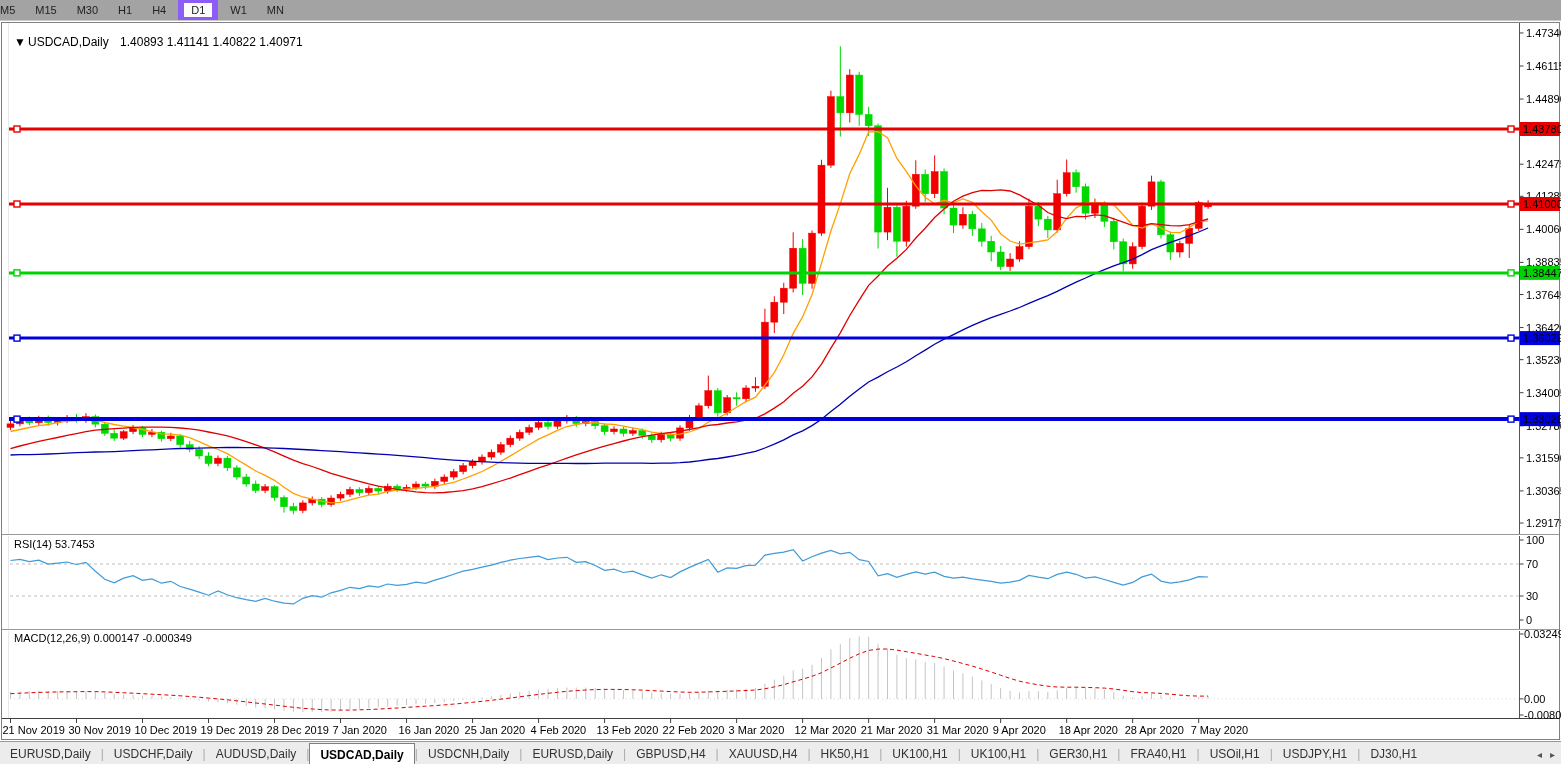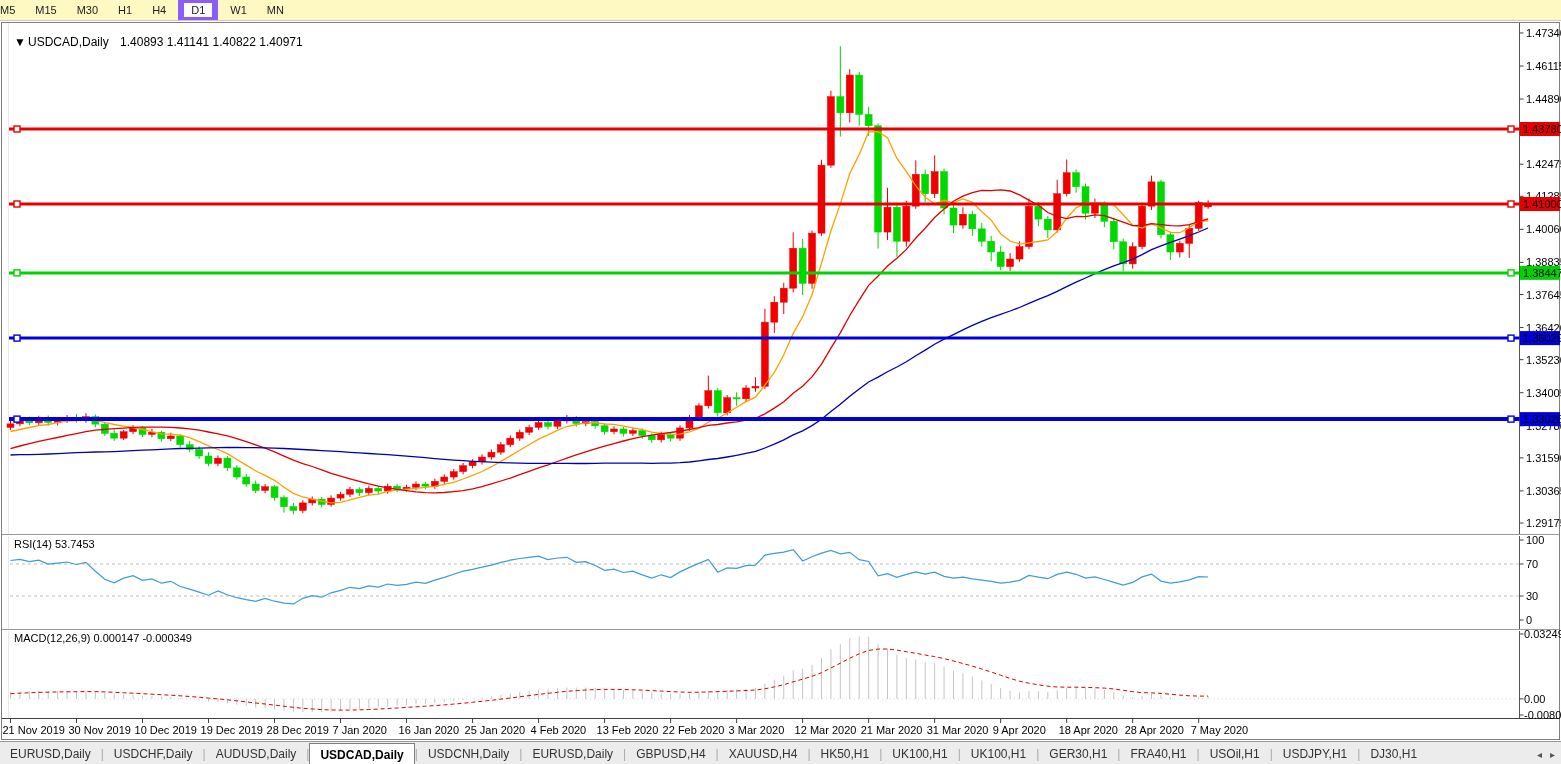--- a/index.html
+++ b/index.html
@@ -1,18 +1,18 @@
 <!DOCTYPE html>
 <html><head>
 <meta charset="utf-8">
 <style>
   html,body{margin:0;padding:0;background:#fff;}
   body{width:1561px;height:764px;overflow:hidden;font-family:"Liberation Sans",sans-serif;-webkit-font-smoothing:none;}
   
-  #periods{height:20px;background:#fef9c3;border-bottom:1px solid #c9c9c9;display:flex;align-items:center;overflow:hidden;}
+  #periods{height:20px;background:#a3a3a3;border-bottom:1px solid #c9c9c9;display:flex;align-items:center;overflow:hidden;}
   .pbtn{font-size:11px;color:#222;padding:1px 7px;margin:0 2px;border:1px solid transparent;cursor:default;white-space:nowrap;}
   .pbtn.first{margin-left:-8px;}
   .pbtn.active{background:#fbfbfb;border:6px solid #8b5cf6;border-radius:2px;}
   
   #chartwrap{height:720px;position:relative;background:#fff;}
   svg{display:block;}
   svg text{font-family:"Liberation Sans",sans-serif;}
   .axis-txt{font-size:11px;fill:#000;}
   .title-txt{font-size:12px;fill:#000;}
   .ind-txt{font-size:11px;fill:#000;}

